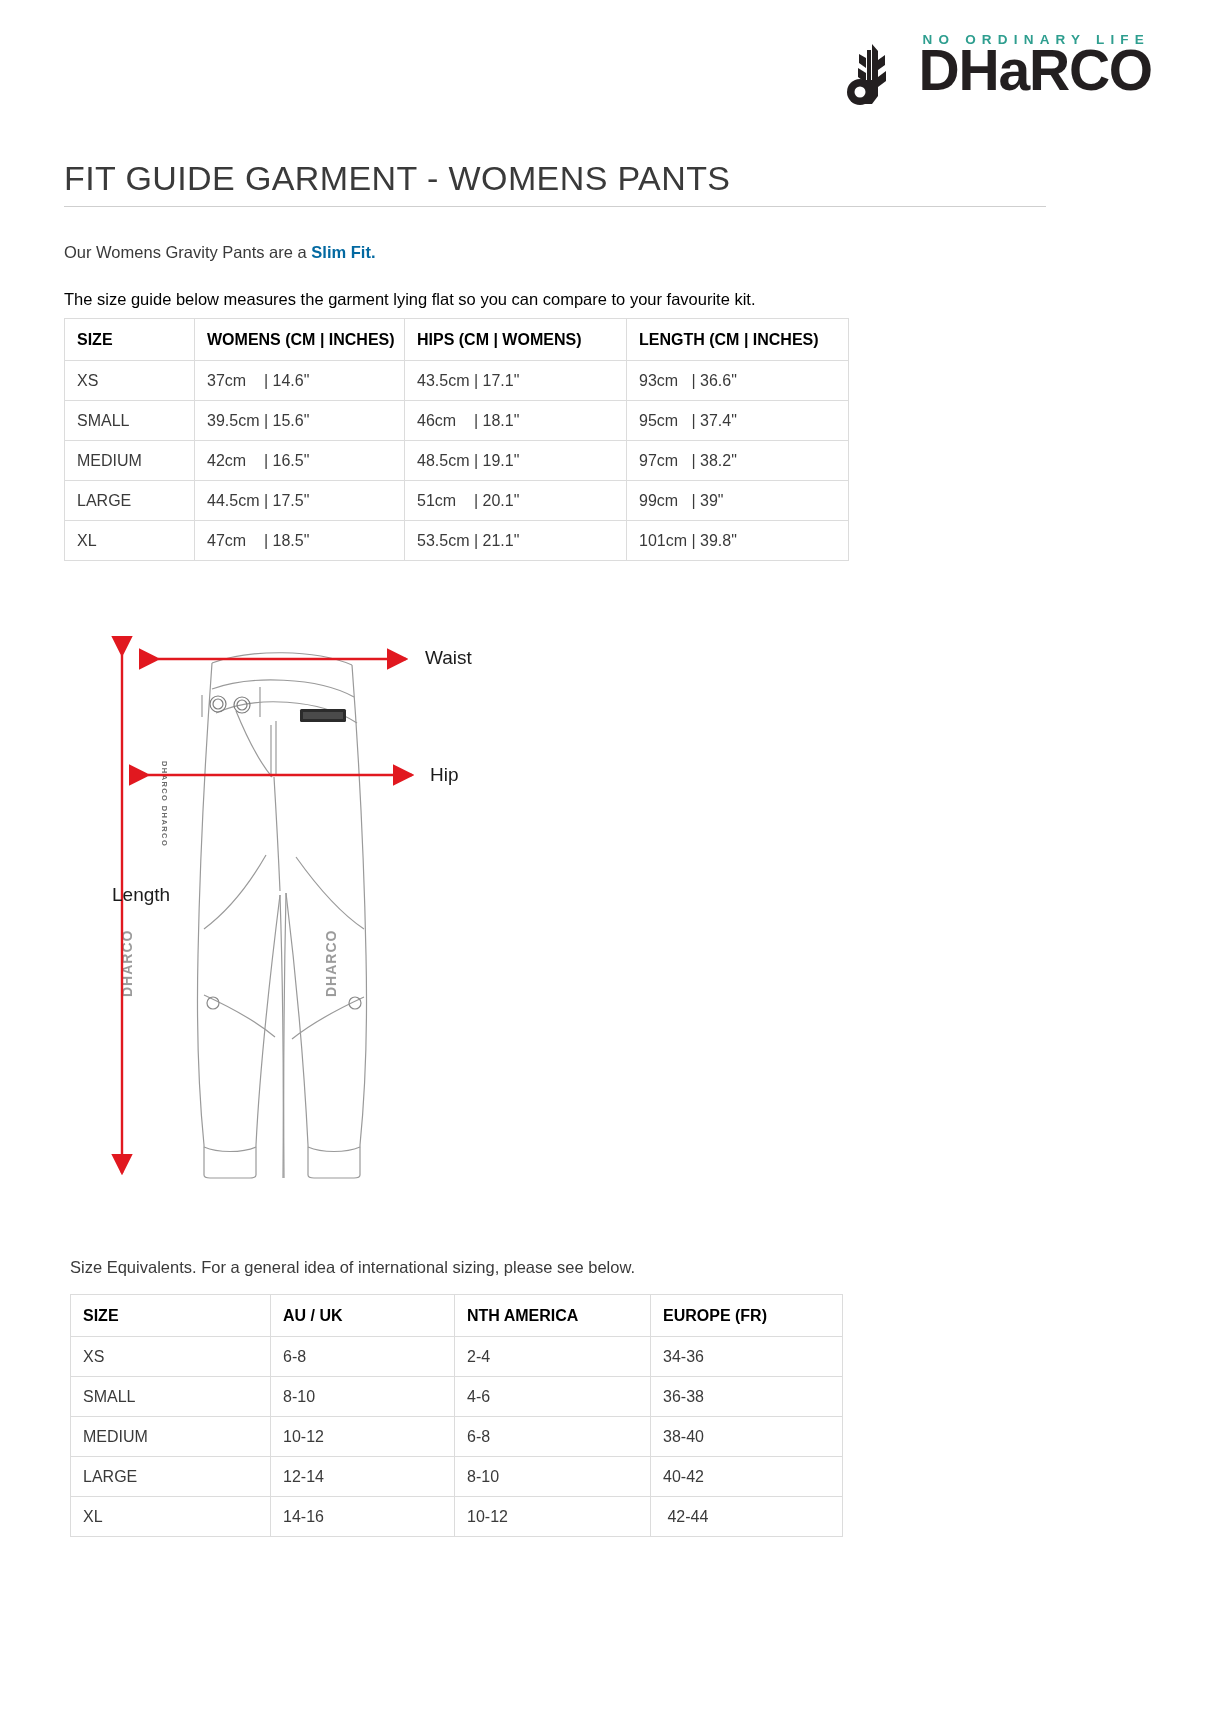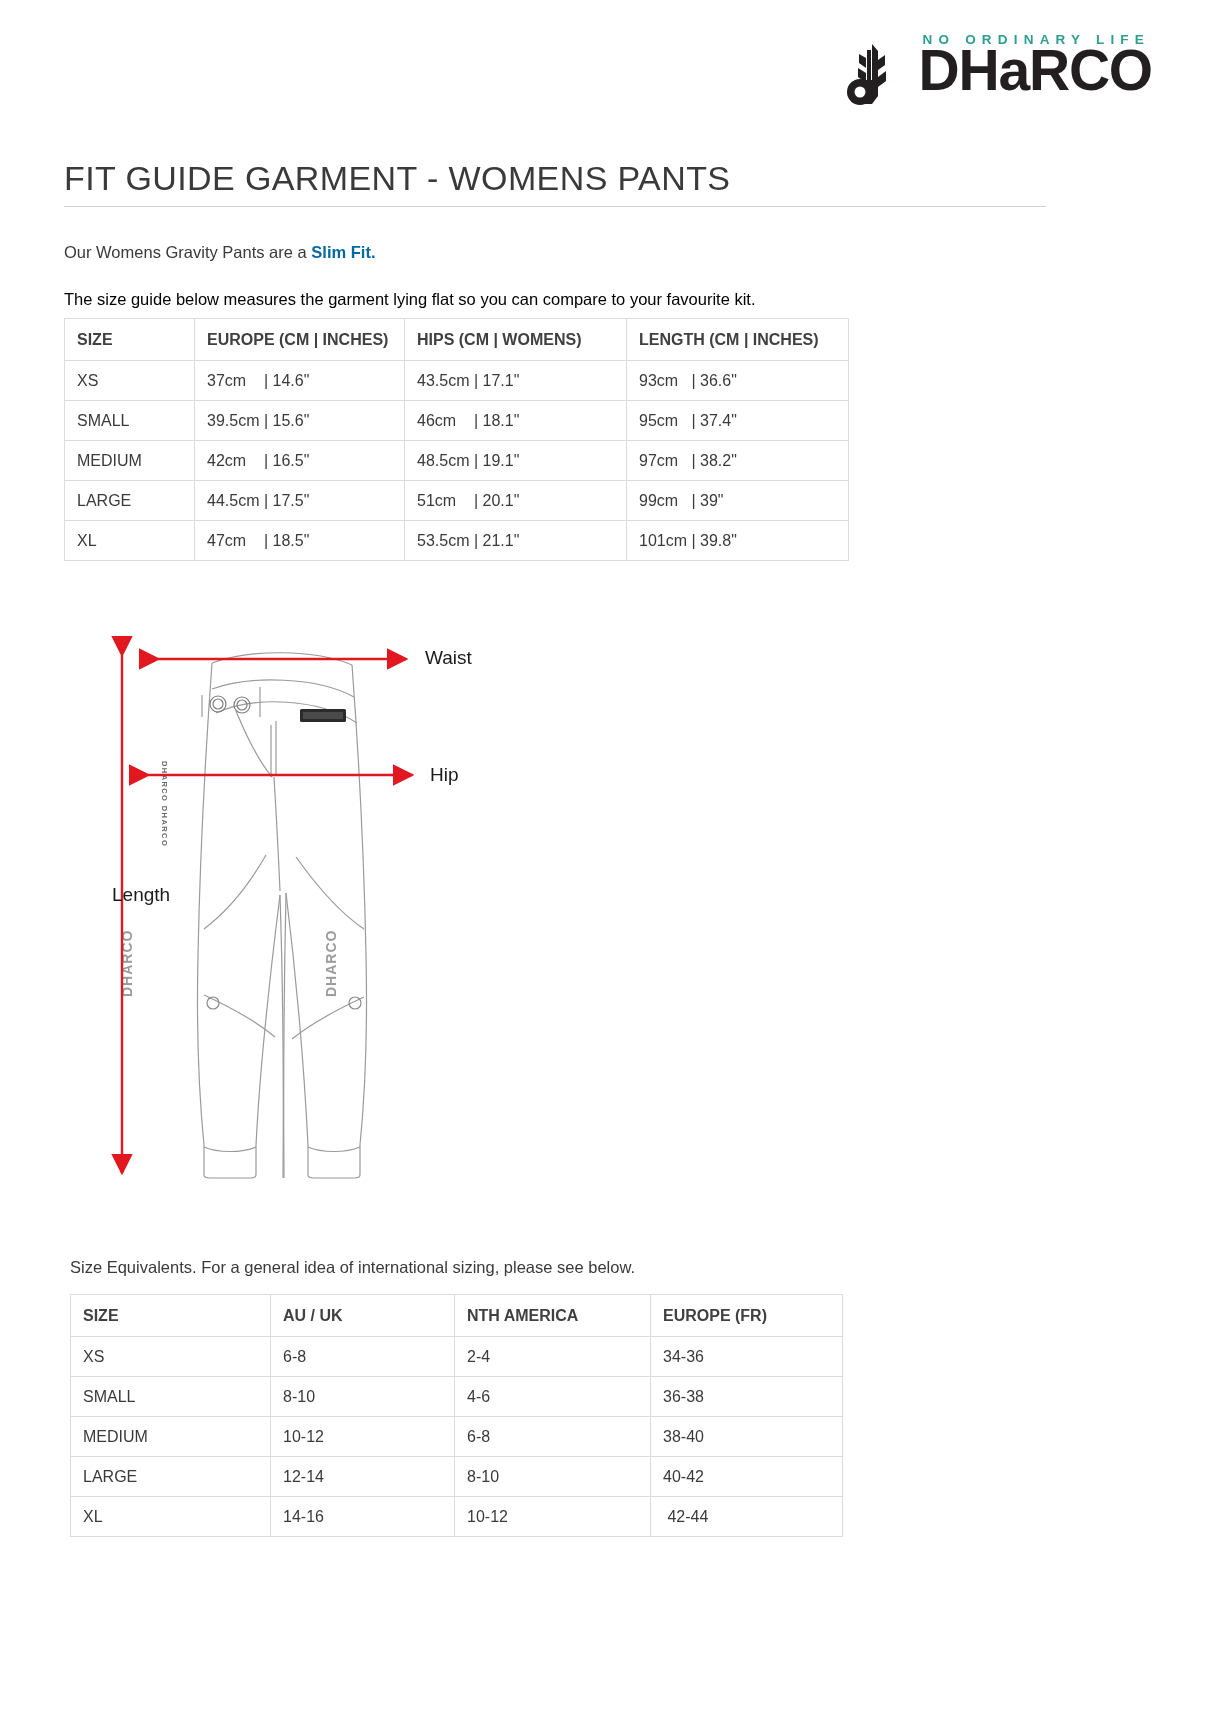--- a/index.html
+++ b/index.html
@@ -105,21 +105,21 @@
     text-align: left;
     vertical-align: middle;
     padding: 0 0 0 12px;
     height: 40px;
     color: #3a3a3a;
     font-weight: 400;
     white-space: pre;
   }
   table.size-table th {
     font-weight: 700;
-    color: #404040;
+    color: #000000;
     height: 42px;
   }
 
   #garment-table {
     position: absolute;
     left: 64px;
     top: 318px;
     width: 784px;
   }
   #garment-table col.c0 { width: 130px; }
@@ -198,21 +198,21 @@
   <table class="size-table" id="garment-table">
     <colgroup>
         <col class="c0">
         <col class="c1">
         <col class="c2">
         <col class="c3">
       </colgroup>
     <thead>
       <tr>
         <th>SIZE</th>
-        <th>EUROPE (CM | INCHES)</th>
+        <th>WOMENS (CM | INCHES)</th>
         <th>HIPS (CM | WOMENS)</th>
         <th>LENGTH (CM | INCHES)</th>
       </tr>
     </thead>
     <tbody>
       <tr>
         <td>XS</td>
         <td>37cm    | 14.6"</td>
         <td>43.5cm | 17.1"</td>
         <td>93cm   | 36.6"</td>

